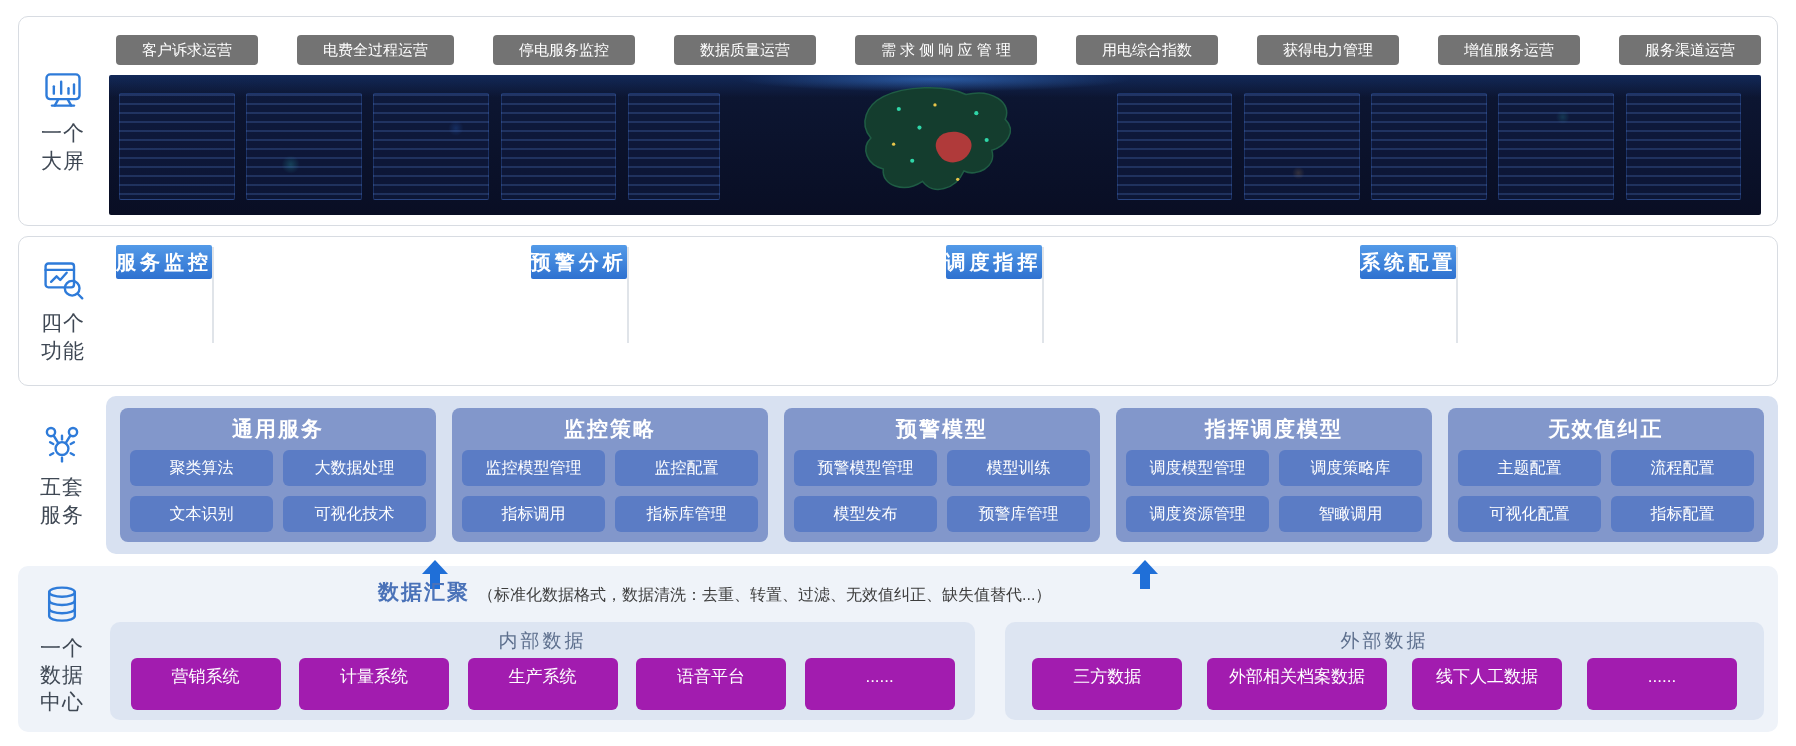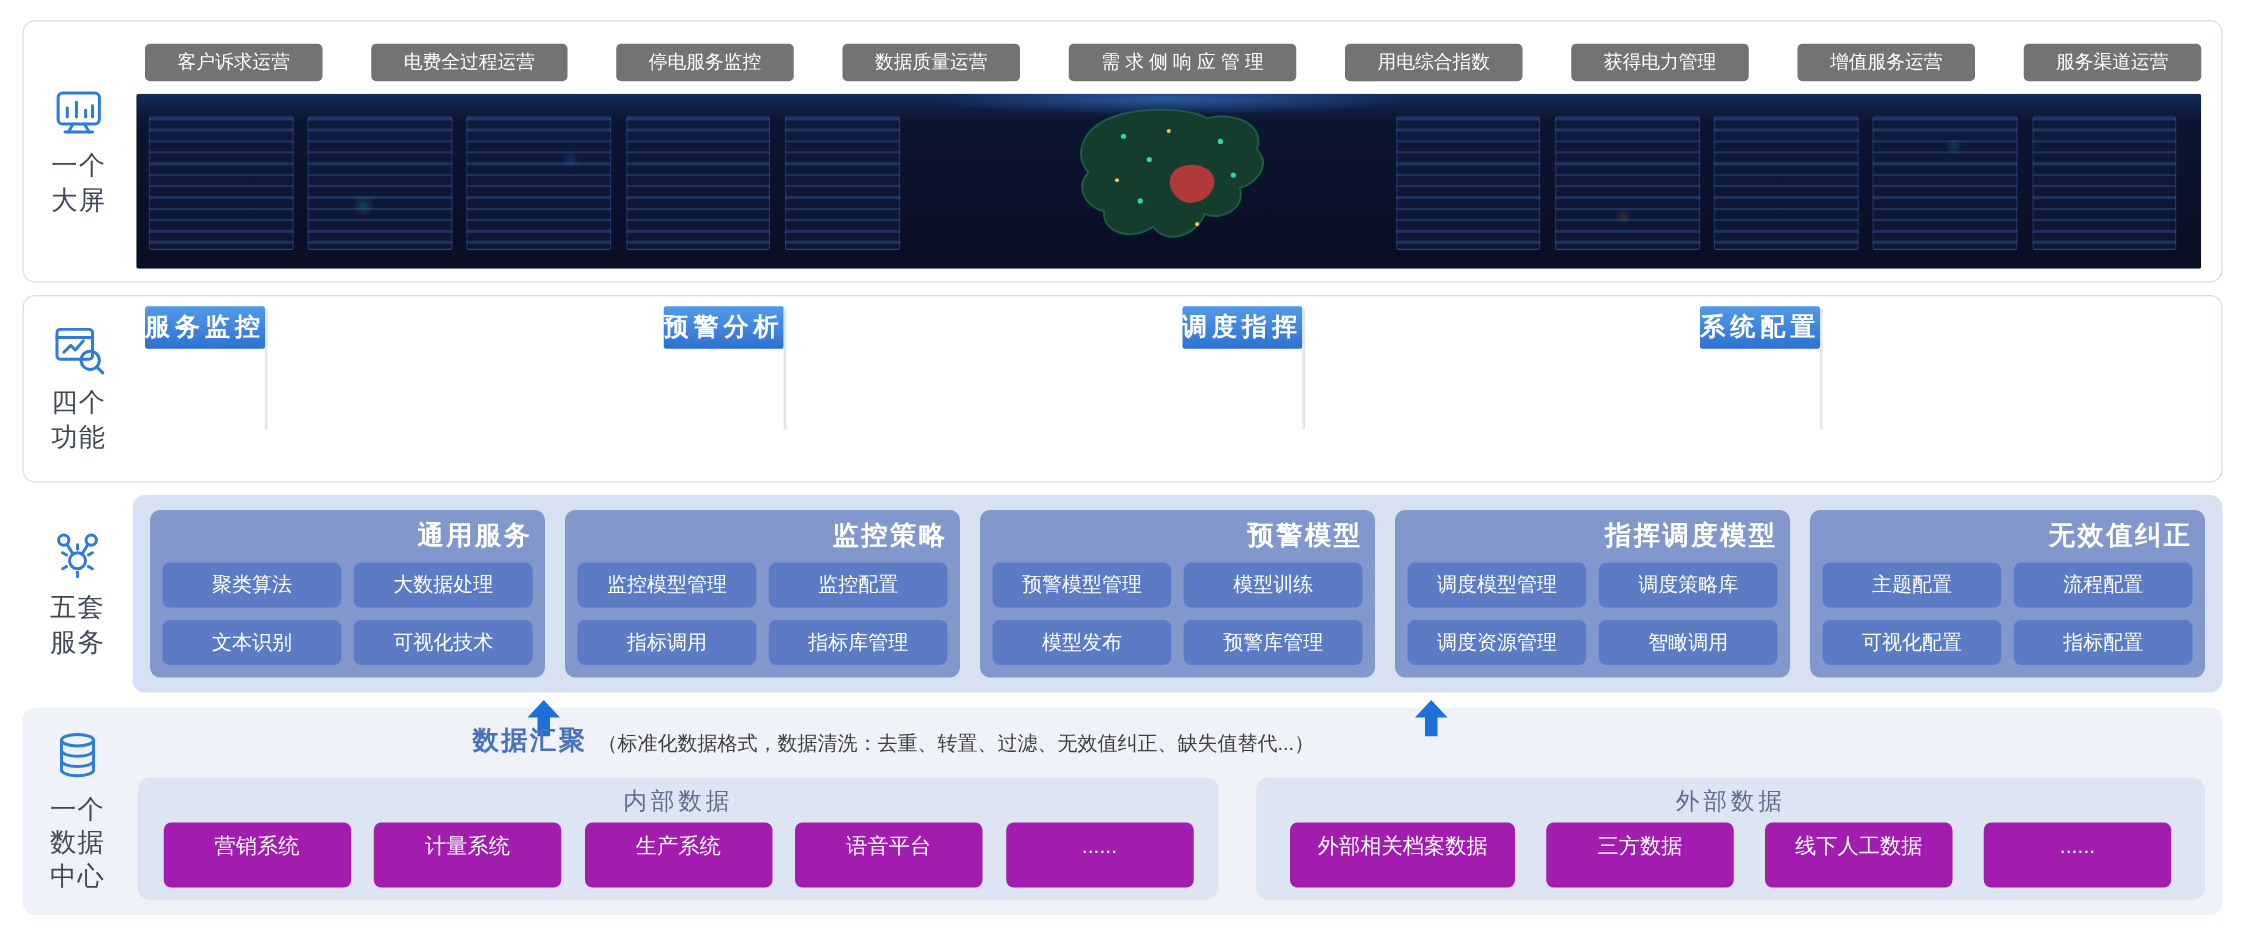--- a/index.html
+++ b/index.html
@@ -87,21 +87,21 @@
       linear-gradient(#4cae5a,#4cae5a) 18px 72px/56px 14px no-repeat,
       linear-gradient(#9a6bd0,#9a6bd0) 114px 72px/56px 14px no-repeat,
       linear-gradient(#f0a43c,#f0a43c) 210px 72px/56px 14px no-repeat,
       linear-gradient(#4a90d9,#4a90d9) 306px 72px/56px 14px no-repeat,
       #fff}
 
   
   .svc-panel{position:absolute;left:88px;right:0;top:0;bottom:0;background:#d8e1f1;border-radius:10px;
     display:flex;gap:16px;padding:12px 14px}
   .svc-card{flex:1;background:#8297cb;border-radius:8px;padding:6px 10px 10px;display:flex;flex-direction:column;gap:6px}
-  .svc-title{text-align:right;color:#fff;font-size:21px;font-weight:600;letter-spacing:2px;line-height:30px}
+  .svc-title{text-align:center;color:#fff;font-size:21px;font-weight:600;letter-spacing:2px;line-height:30px}
   .svc-grid{display:grid;grid-template-columns:1fr 1fr;gap:10px;flex:1}
   .svc-item{background:#5b7cc5;border-radius:6px;color:#fff;font-size:16px;display:flex;align-items:center;justify-content:center;white-space:nowrap}
 
   
   .agg{position:absolute;left:360px;top:12px;display:flex;align-items:flex-end;gap:8px;white-space:nowrap}
   .agg-title{font-size:21px;color:#4a72b8;font-weight:600;letter-spacing:2px}
   .agg-note{font-size:16px;color:#3d3d3d}
   .groups{position:absolute;left:92px;right:14px;top:56px;bottom:12px;display:flex;gap:30px}
   .group{background:#dde5f2;border-radius:10px;padding:6px 12px 12px;display:flex;flex-direction:column;align-items:center;gap:4px}
   .g-int{flex:87}
@@ -316,22 +316,22 @@
           <span class="pill">营销系统</span>
           <span class="pill">计量系统</span>
           <span class="pill">生产系统</span>
           <span class="pill">语音平台</span>
           <span class="pill">......</span>
         </div>
       </div>
       <div class="group g-ext">
         <div class="g-title">外部数据</div>
         <div class="g-pills">
+          <span class="pill">三方数据</span>
           <span class="pill">外部相关档案数据</span>
-          <span class="pill">三方数据</span>
           <span class="pill">线下人工数据</span>
           <span class="pill">......</span>
         </div>
       </div>
     </div>
   </section>
 
 </div>
 
 </body></html>

